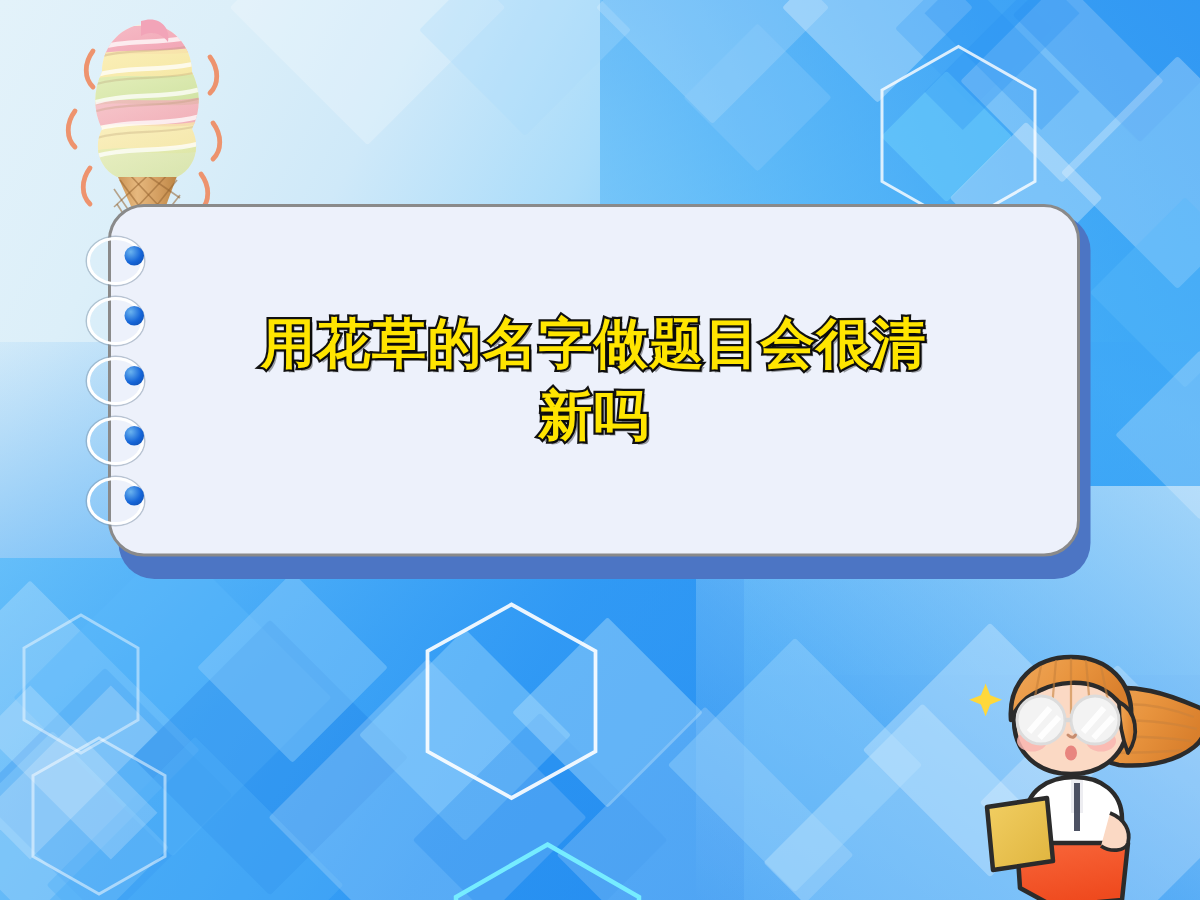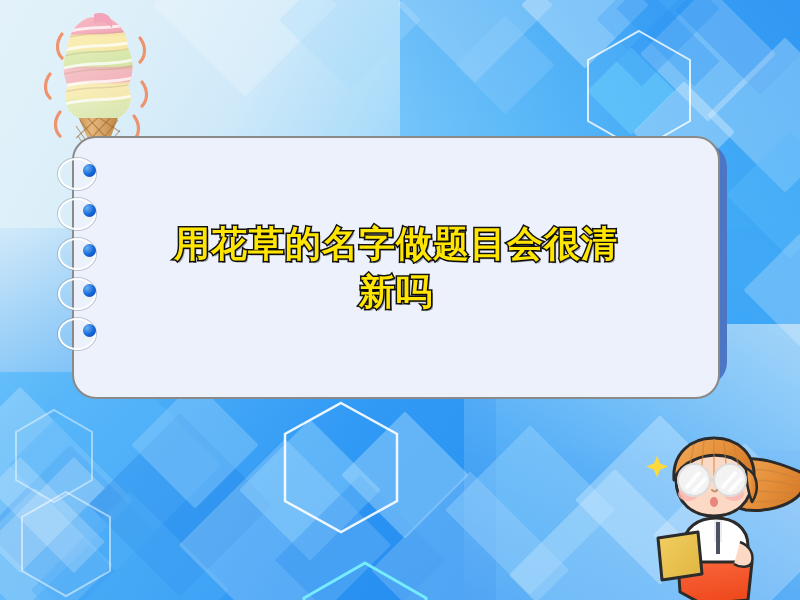--- a/index.html
+++ b/index.html
@@ -103,21 +103,21 @@
     width: 648px;
     height: 243px;
     background: #4c75c4;
     border-radius: 24px;
   }
   .note-panel {
     position: absolute;
     left: 72px;
     top: 136px;
     width: 648px;
-    height: 263px;
+    height: 235px;
     background: #edf1fb;
     border: 2px solid #8a8a8a;
     border-radius: 24px;
     box-sizing: border-box;
     display: flex;
     align-items: center;
     justify-content: center;
   }
   .note-title {
     width: 86%;

